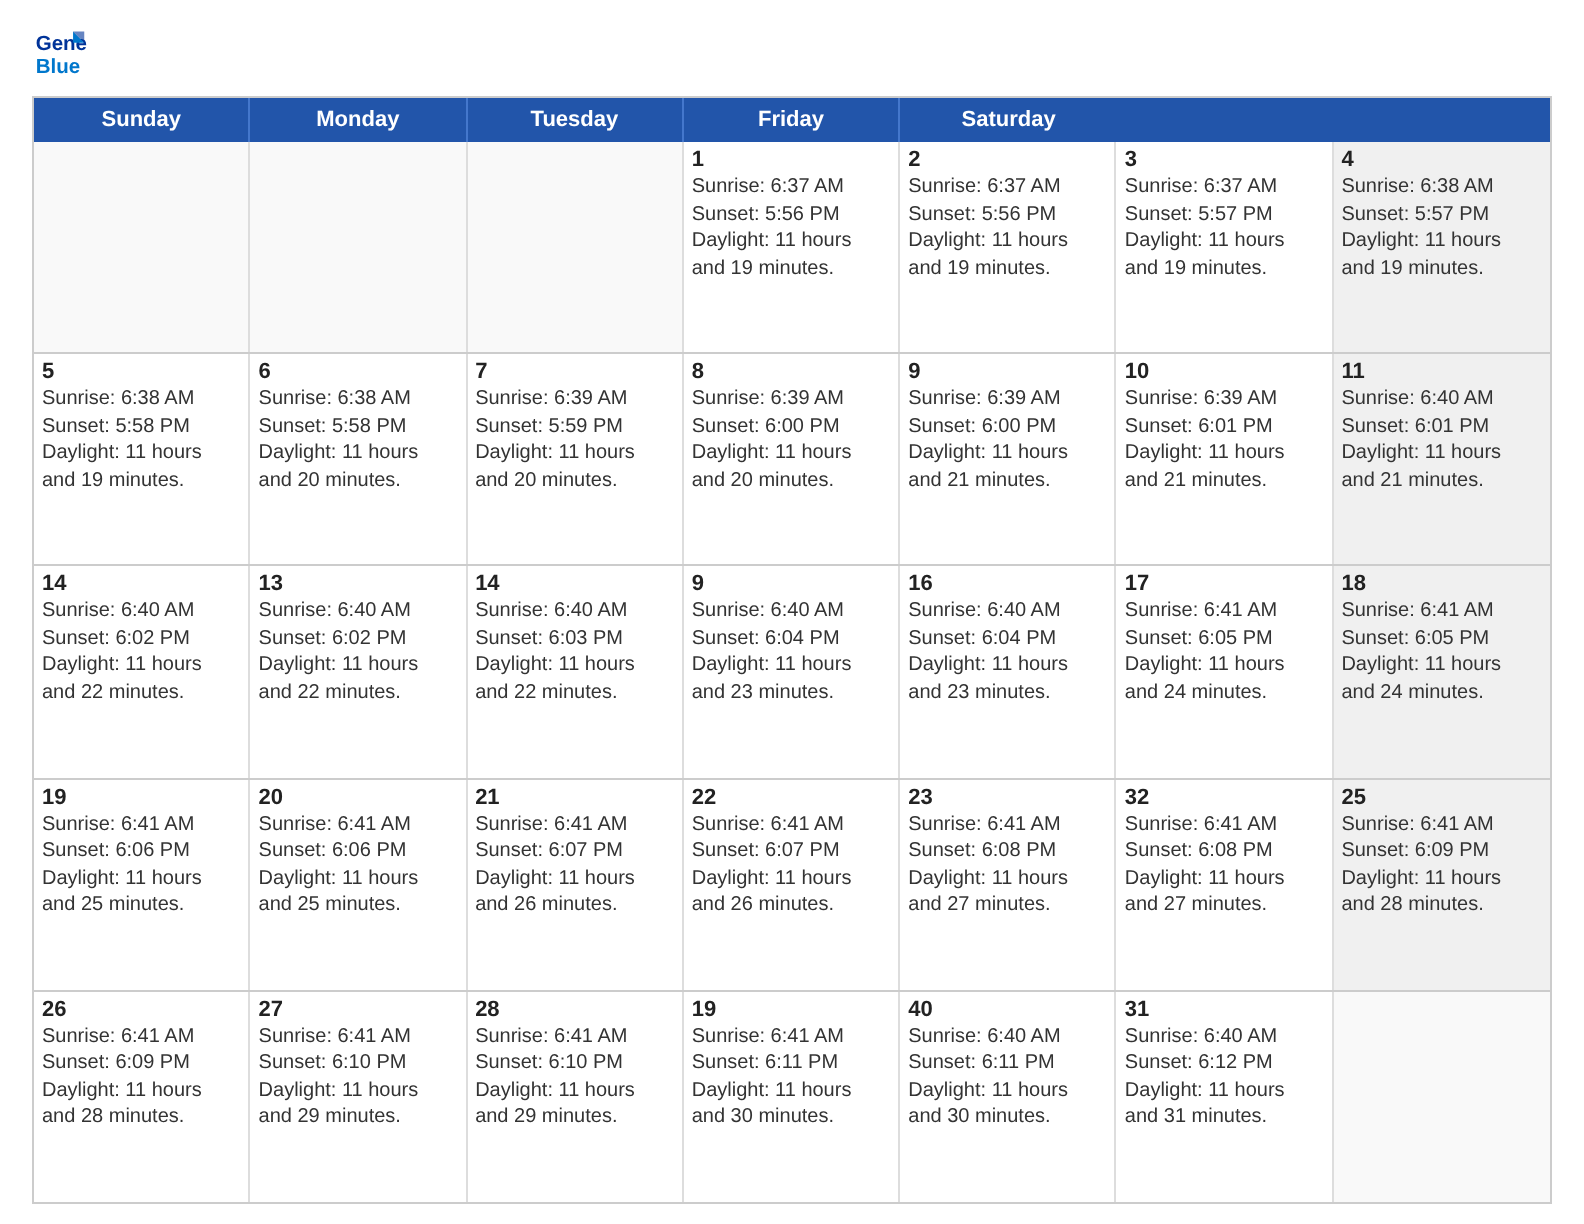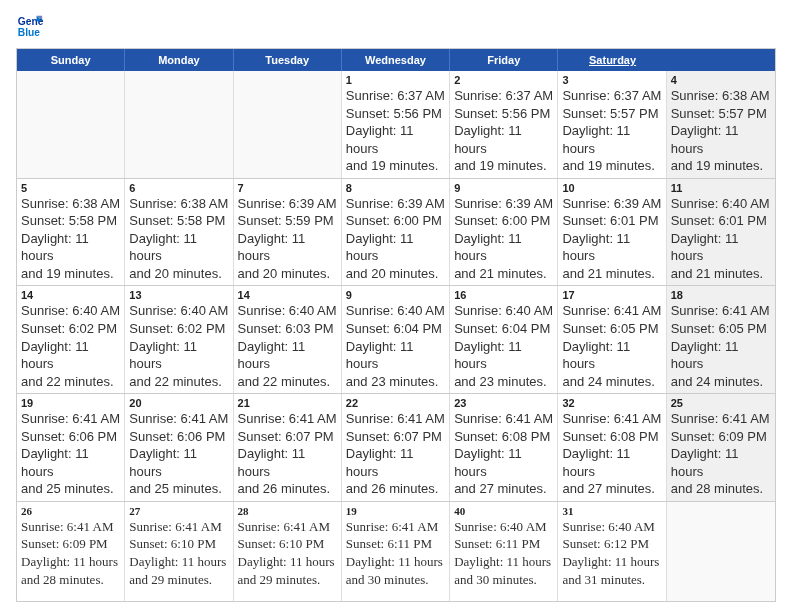--- a/index.html
+++ b/index.html
@@ -56,54 +56,54 @@
       background: #2255aa;
     }
     .cal-header-cell {
       color: #fff;
       font-size: 11px;
       font-weight: bold;
       text-align: center;
       padding: 5px 18px;
       border-right: 1px solid #4477cc;
     }
-    .cal-header-cell:last-child { border-right: none; text-decoration: underline; }
+    .cal-header-cell:last-child { border-right: none; }
     .cal-body {
       flex: 1;
       display: flex;
       flex-direction: column;
     }
     .cal-week {
       display: grid;
       grid-template-columns: repeat(7, 1fr);
       flex: 1;
       border-bottom: 1px solid #ccc;
     }
-    .cal-week:last-child { border-bottom: none; font-family: Liberation Serif, serif; }
+    .cal-week:last-child { border-bottom: none; }
     .cal-cell {
       border-right: 1px solid #ddd;
       padding: 3px 4px;
       font-size: 9px;
       color: #333;
       vertical-align: top;
       background: #fff;
       min-height: 0;
     }
     .cal-cell:last-child { border-right: none; }
     .cal-cell.empty { background: #f9f9f9; }
     .cal-cell.shaded { background: #f0f0f0; }
     .day-num {
       font-size: 11px;
       font-weight: bold;
       color: #222;
       display: block;
       margin-bottom: 1px;
     }
     .cell-detail {
-      font-size: 13px;
+      font-size: 10px;
       line-height: 1.35;
       color: #333;
     }
   </style>
 </head>
 <body>
 
 <div class="page">
   <div class="header">
     <div class="logo">
@@ -122,21 +122,20 @@
       <div class="cal-title"></div>
       <div class="cal-subtitle"></div>
     </div>
   </div>
 
   <div class="calendar">
     <div class="cal-header-row" id="cal-header">
         <div class="cal-header-cell">Sunday</div>
         <div class="cal-header-cell">Monday</div>
         <div class="cal-header-cell">Tuesday</div>
-        <div class="cal-header-cell">Wednesday</div>
         <div class="cal-header-cell">Friday</div>
         <div class="cal-header-cell">Saturday</div>
       </div>
     <div class="cal-body" id="cal-body">
         <div class="cal-week">
           <div class="cal-cell empty"></div>
           <div class="cal-cell empty"></div>
           <div class="cal-cell empty"></div>
           <div class="cal-cell">
             <span class="day-num">1</span>

